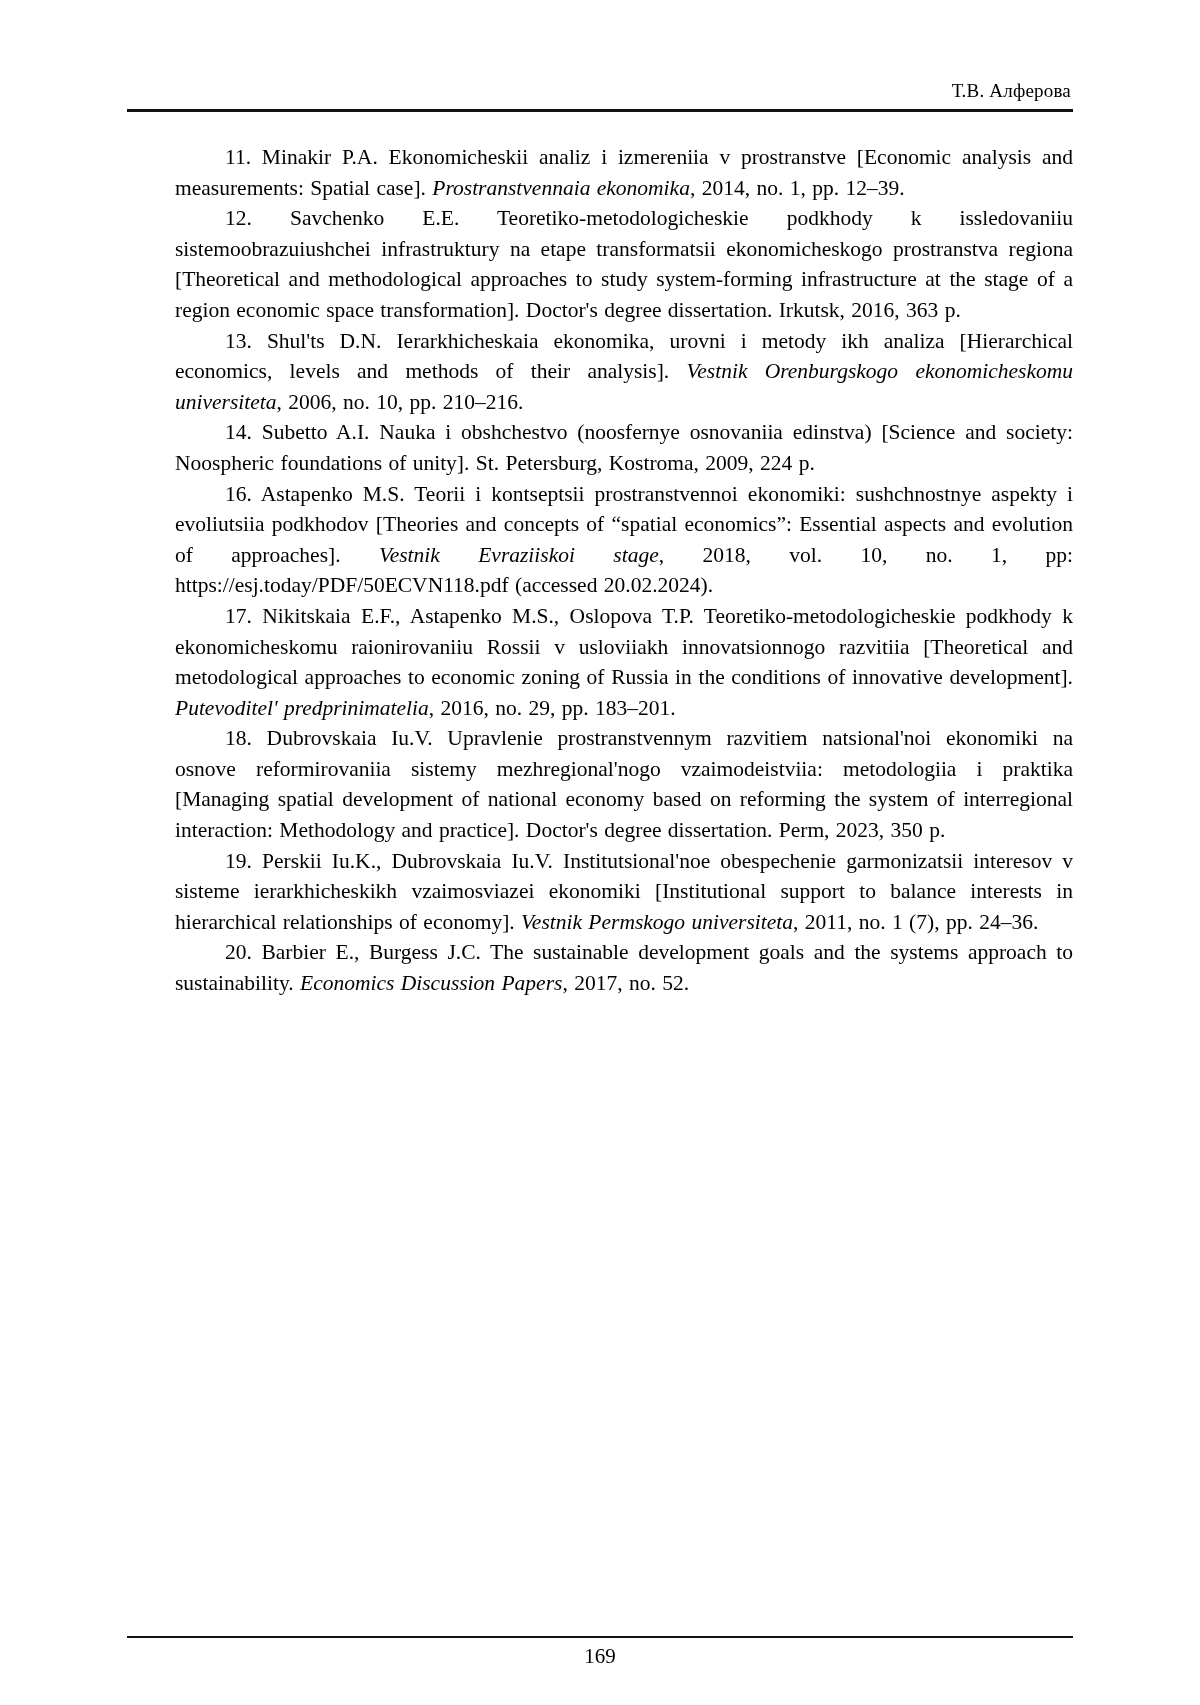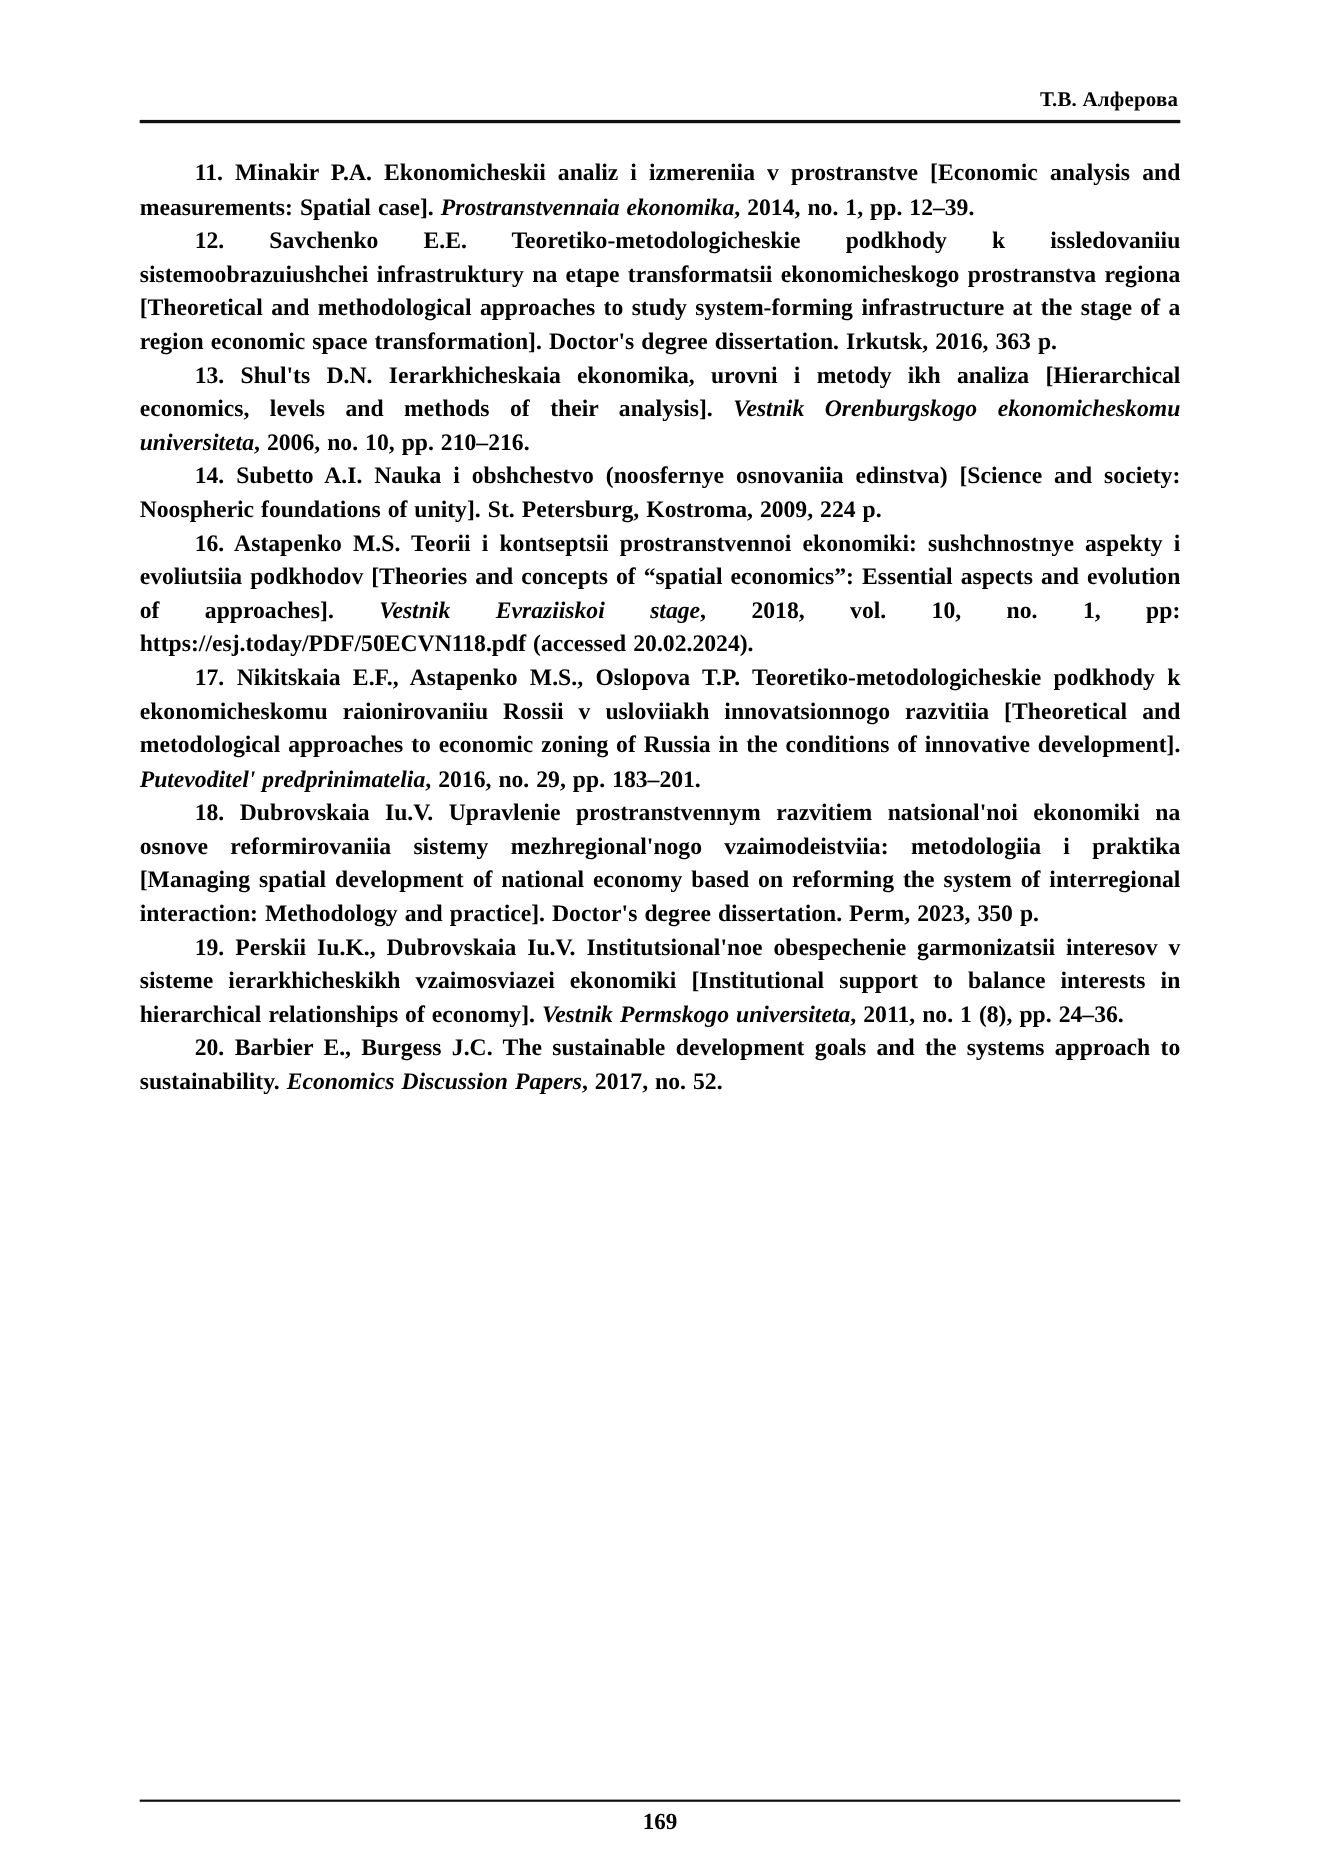--- a/index.html
+++ b/index.html
@@ -5,37 +5,38 @@
   * { margin: 0; padding: 0; box-sizing: border-box; }
   html, body { background: #ffffff; }
   body {
     width: 1200px;
     height: 1705px;
     position: relative;
     font-family: "Liberation Serif", serif;
     color: #000000;
     overflow: hidden;
   }
-  .page { position: absolute; inset: 0; padding: 0 127px; font-weight: bold; }
+  .page { position: absolute; inset: 0; padding: 0 127px; }
   .header {
     padding-top: 80px;
     padding-bottom: 7px;
     padding-right: 2px;
     text-align: right;
     font-size: 19px;
     letter-spacing: 0.2px;
   }
   .header-rule { border-top: 3px solid #111111; }
   .content { margin-top: 30px; }
   .ref {
     font-size: 21.5px;
     line-height: 30.6px;
     text-align: justify;
     text-indent: 50px;
     word-spacing: 1px;
+    margin-left: 48px;
   }
   .it { font-style: italic; }
   .footer {
     position: absolute;
     left: 127px;
     right: 127px;
     bottom: 36px;
   }
   .footer-rule { border-top: 2px solid #111111; }
   .page-number {
@@ -54,20 +55,20 @@
   </div>
   <div class="header-rule"></div>
   <div class="content">
       <p class="ref"><span>11. Minakir P.A. Ekonomicheskii analiz i izmereniia v prostranstve [Economic analysis and measurements: Spatial case]. </span><span class="it">Prostranstvennaia ekonomika</span><span>, 2014, no. 1, pp. 12–39.</span></p>
       <p class="ref"><span>12. Savchenko E.E. Teoretiko-metodologicheskie podkhody k issledovaniiu sistemoobrazuiushchei infrastruktury na etape transformatsii ekonomicheskogo prostranstva regiona [Theoretical and methodological approaches to study system-forming infrastructure at the stage of a region economic space transformation]. Doctor's degree dissertation. Irkutsk, 2016, 363 p.</span></p>
       <p class="ref"><span>13. Shul'ts D.N. Ierarkhicheskaia ekonomika, urovni i metody ikh analiza [Hierarchical economics, levels and methods of their analysis]. </span><span class="it">Vestnik Orenburgskogo ekonomicheskomu universiteta</span><span>, 2006, no. 10, pp. 210–216.</span></p>
       <p class="ref"><span>14. Subetto A.I. Nauka i obshchestvo (noosfernye osnovaniia edinstva) [Science and society: Noospheric foundations of unity]. St. Petersburg, Kostroma, 2009, 224 p.</span></p>
       <p class="ref"><span>16. Astapenko M.S. Teorii i kontseptsii prostranstvennoi ekonomiki: sushchnostnye aspekty i evoliutsiia podkhodov [Theories and concepts of “spatial economics”: Essential aspects and evolution of approaches]. </span><span class="it">Vestnik Evraziiskoi stage</span><span>, 2018, vol. 10, no. 1, pp: https://esj.today/PDF/50ECVN118.pdf (accessed 20.02.2024).</span></p>
       <p class="ref"><span>17. Nikitskaia E.F., Astapenko M.S., Oslopova T.P. Teoretiko-metodologicheskie podkhody k ekonomicheskomu raionirovaniiu Rossii v usloviiakh innovatsionnogo razvitiia [Theoretical and metodological approaches to economic zoning of Russia in the conditions of innovative development]. </span><span class="it">Putevoditel' predprinimatelia</span><span>, 2016, no. 29, pp. 183–201.</span></p>
       <p class="ref"><span>18. Dubrovskaia Iu.V. Upravlenie prostranstvennym razvitiem natsional'noi ekonomiki na osnove reformirovaniia sistemy mezhregional'nogo vzaimodeistviia: metodologiia i praktika [Managing spatial development of national economy based on reforming the system of interregional interaction: Methodology and practice]. Doctor's degree dissertation. Perm, 2023, 350 p.</span></p>
-      <p class="ref"><span>19. Perskii Iu.K., Dubrovskaia Iu.V. Institutsional'noe obespechenie garmonizatsii interesov v sisteme ierarkhicheskikh vzaimosviazei ekonomiki [Institutional support to balance interests in hierarchical relationships of economy]. </span><span class="it">Vestnik Permskogo universiteta</span><span>, 2011, no. 1 (8), pp. 24–36.</span></p>
+      <p class="ref"><span>19. Perskii Iu.K., Dubrovskaia Iu.V. Institutsional'noe obespechenie garmonizatsii interesov v sisteme ierarkhicheskikh vzaimosviazei ekonomiki [Institutional support to balance interests in hierarchical relationships of economy]. </span><span class="it">Vestnik Permskogo universiteta</span><span>, 2011, no. 1 (7), pp. 24–36.</span></p>
       <p class="ref"><span>20. Barbier E., Burgess J.C. The sustainable development goals and the systems approach to sustainability. </span><span class="it">Economics Discussion Papers</span><span>, 2017, no. 52.</span></p>
     </div>
   <div class="footer">
     <div class="footer-rule"></div>
     <span class="page-number">169</span>
   </div>
 </div>
 
 </body></html>

